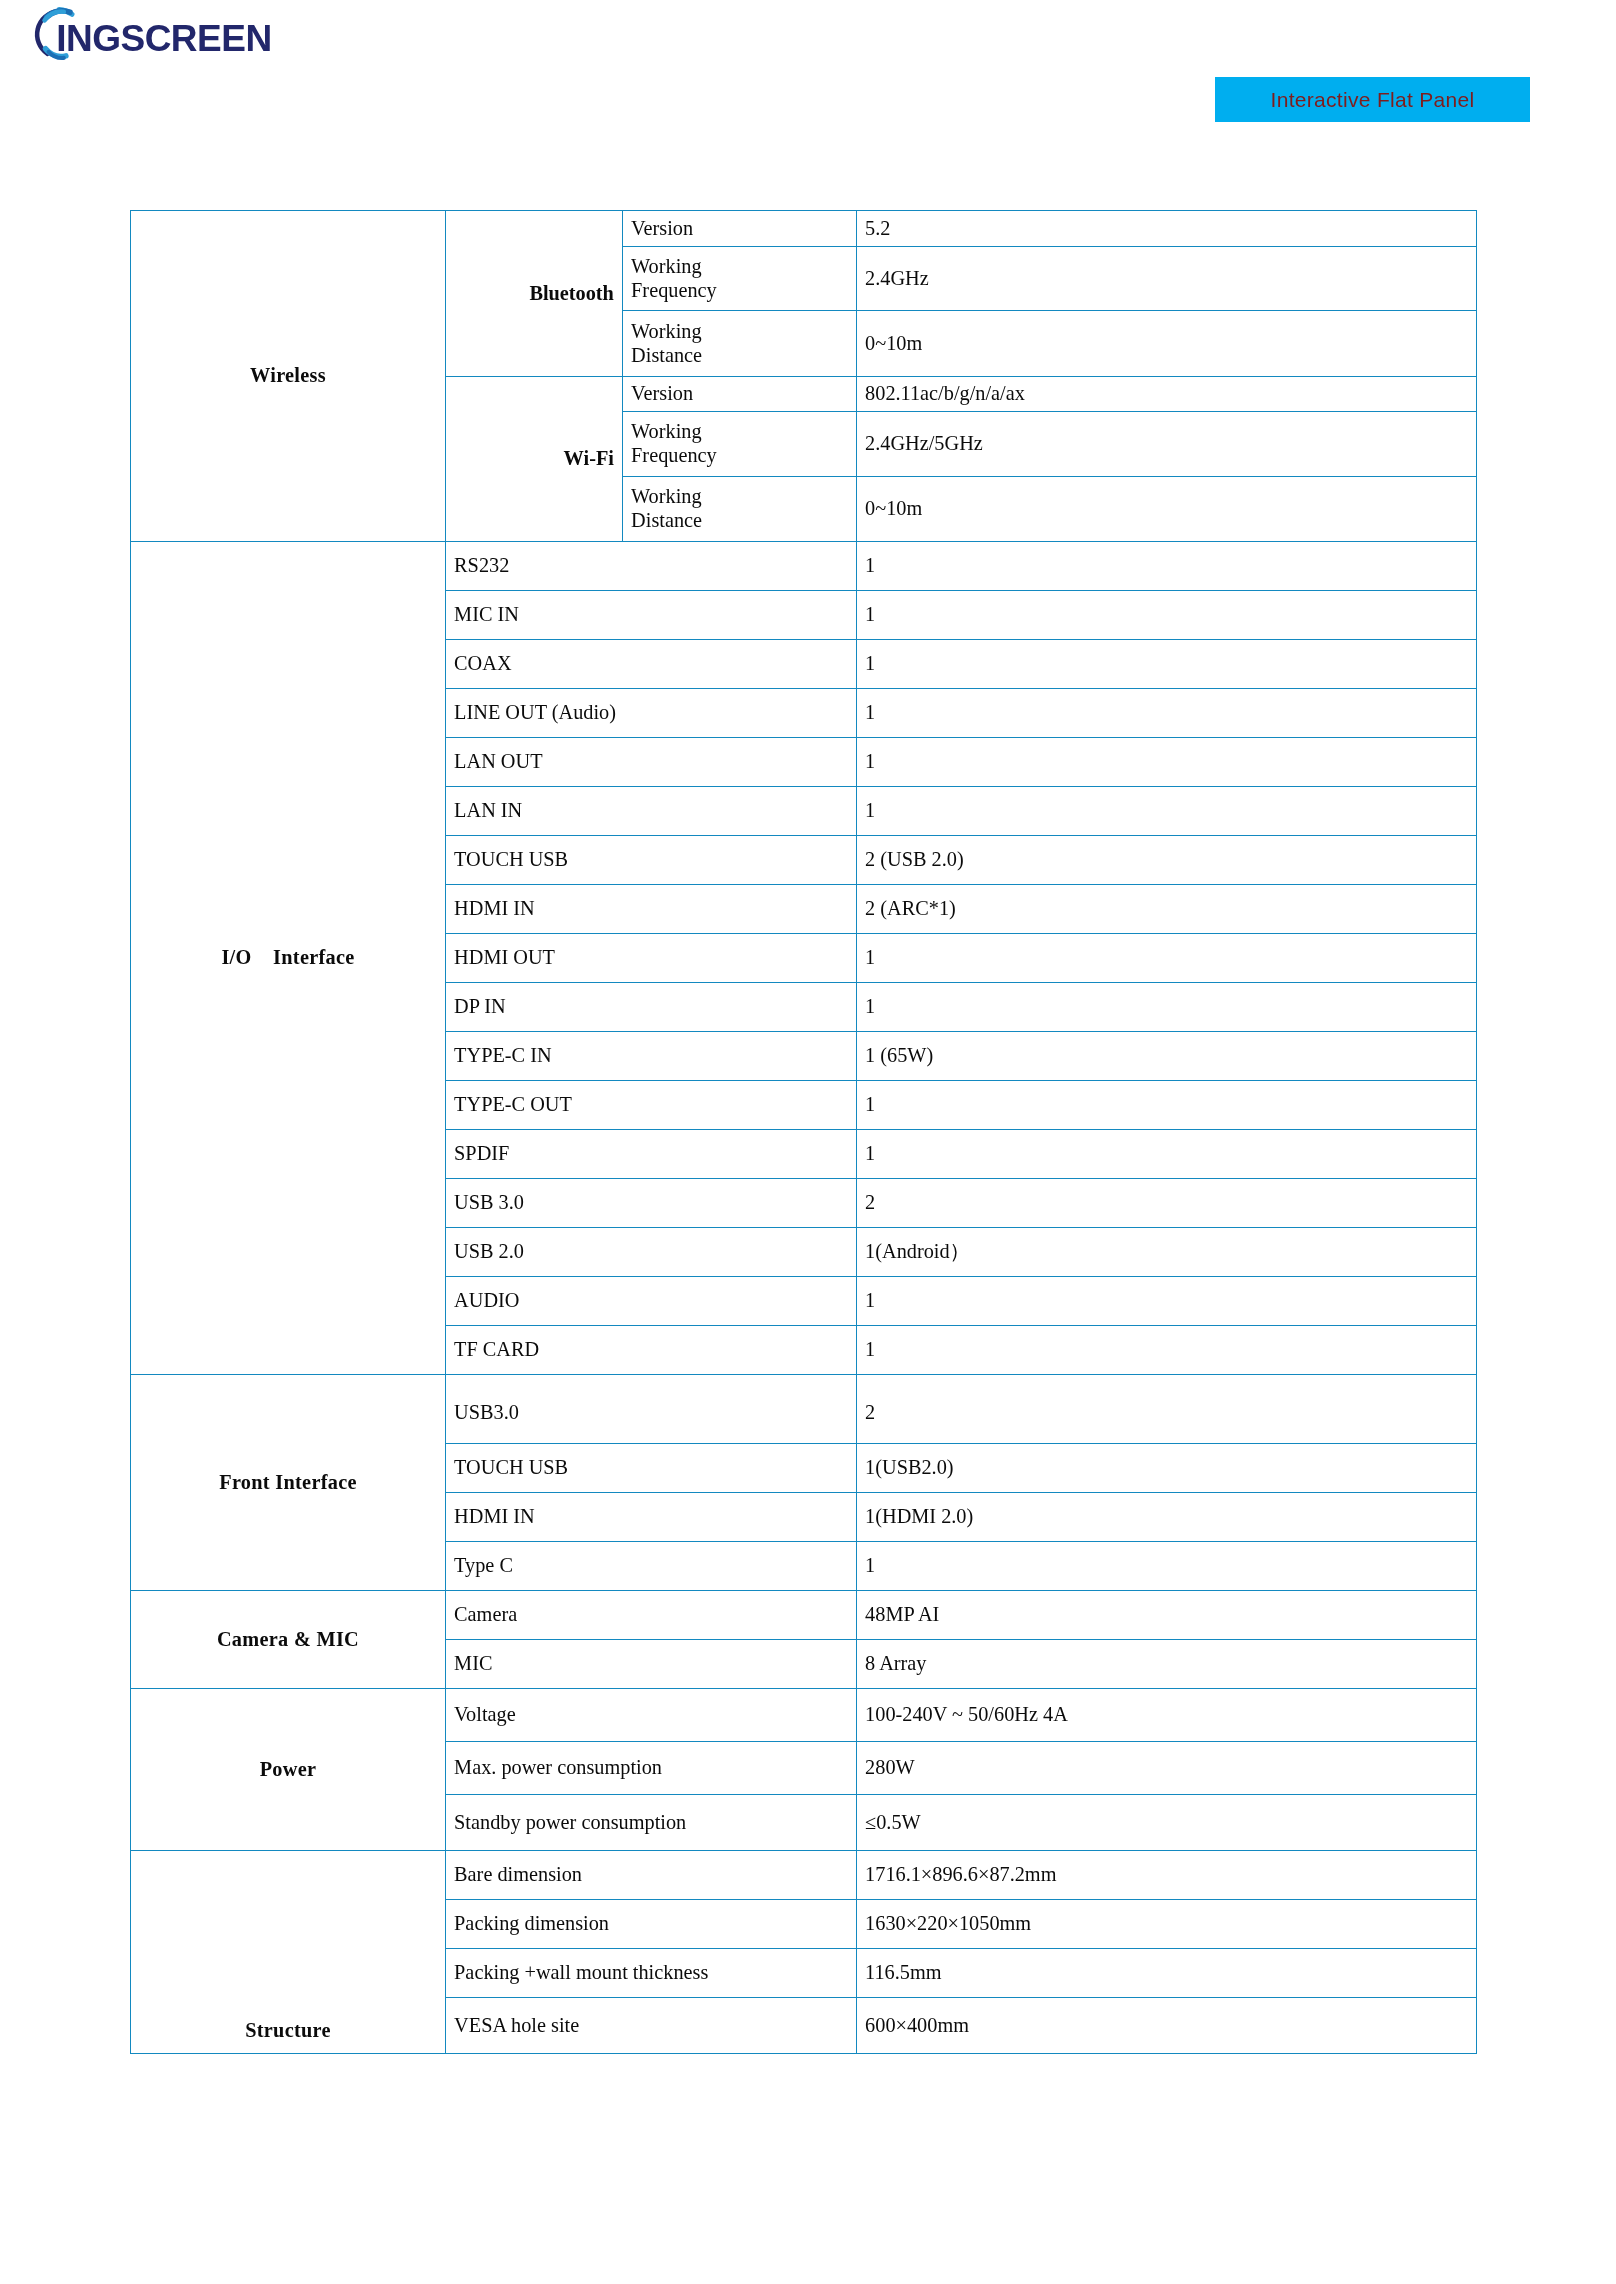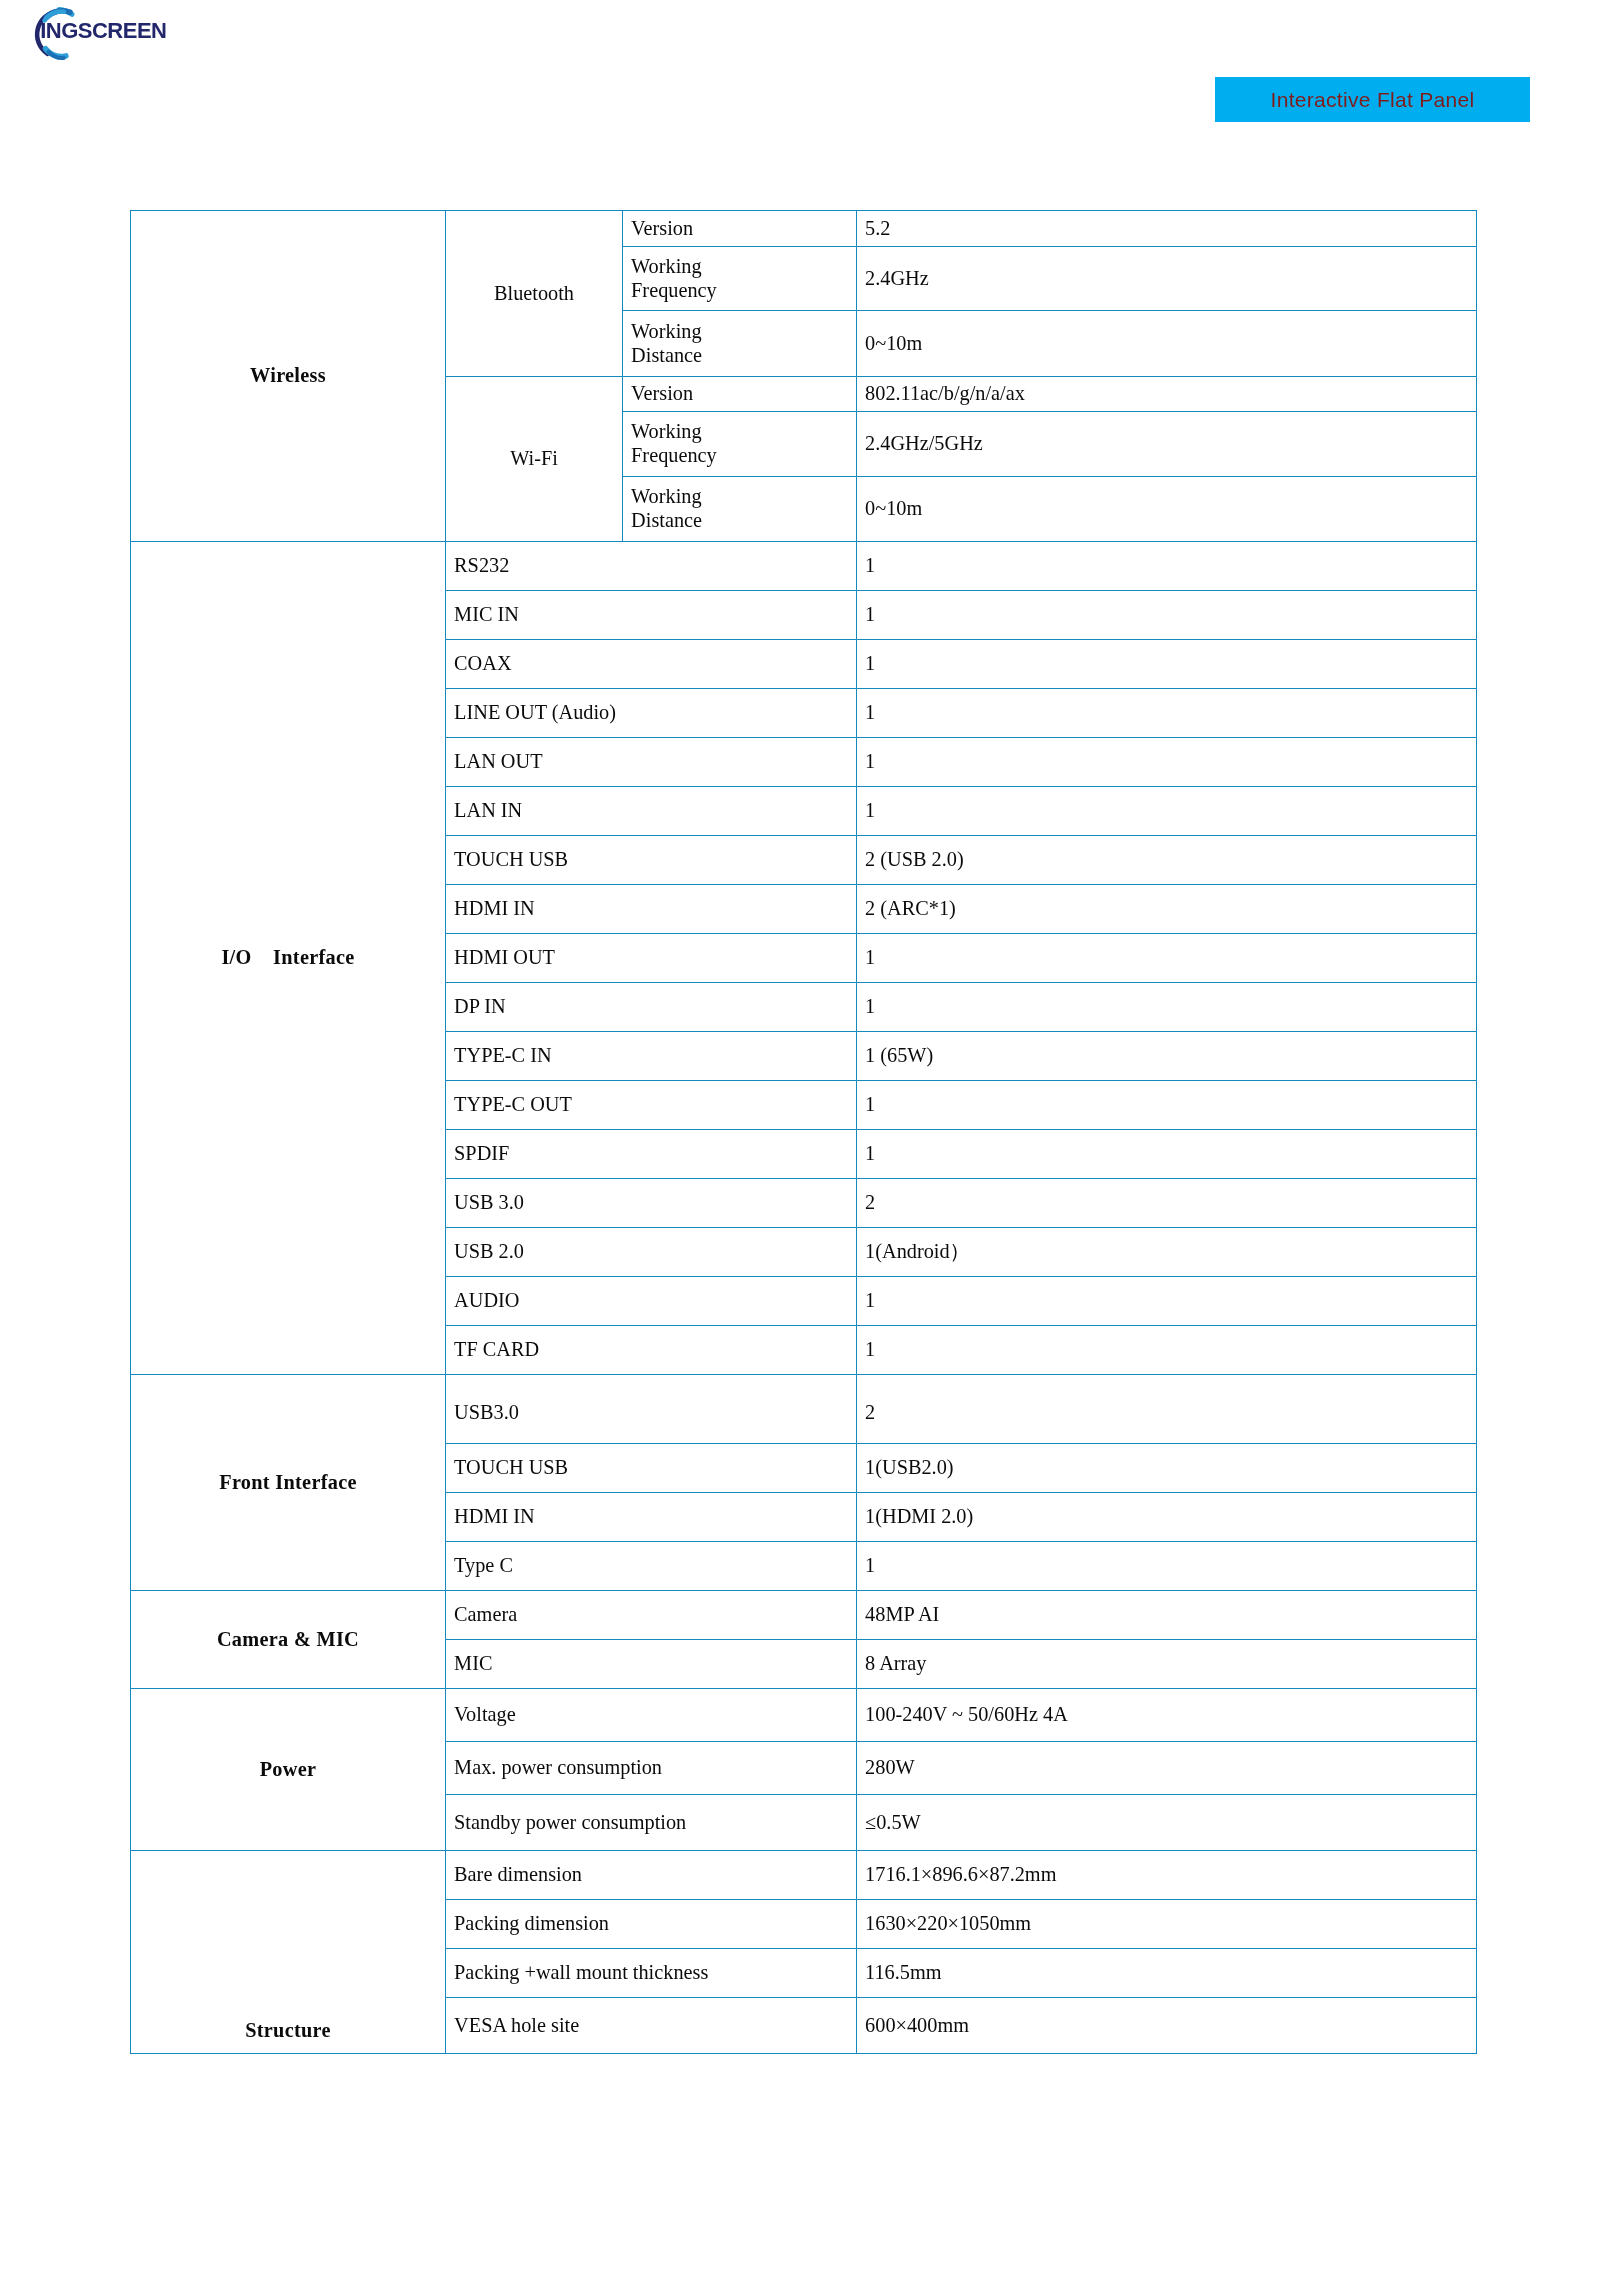--- a/index.html
+++ b/index.html
@@ -11,23 +11,23 @@
     position: relative;
     overflow: hidden;
   }
 
   
   #header { position:absolute; top:0; left:0; width:1616px; height:153px; }
 
   #logo { position:absolute; left:11.2px; top:5.1px; width:193px; height:56px; }
   #logo svg { display:block; }
   #logo-text {
-    position:absolute; left:29px; top:13.2px;
+    position:absolute; left:45px; top:13.2px;
     font-family:"Liberation Sans","DejaVu Sans",sans-serif;
-    font-weight:bold; font-size:22px; letter-spacing:-0.5px;
+    font-weight:bold; font-size:37px; letter-spacing:-0.5px;
     color:#22276b; white-space:nowrap;
   }
 
   #badge {
     position:absolute; left:1215px; top:77px;
     width:315px; height:45px;
     background:#00AEEF;
     display:flex; align-items:center; justify-content:center;
   }
   #badge-label {
@@ -55,21 +55,21 @@
   }
 
   td.section-label {
     text-align:center;
     color:#00AEEF;
     font-weight:bold;
     font-size:22px;
     letter-spacing:0.3px;
     white-space:pre;
   }
-  td.grp { text-align:center; font-size:20.3px; }
+  td.grp { text-align:right; font-size:20.3px;font-weight:bold; }
   td.key { text-align:left; }
   td.val { text-align:left; }
   td.top { vertical-align:top; padding-top:3.1px; }
   td.k2 { text-align:left; line-height:1.05; }
   td.k2loose { text-align:left; line-height:1.62; }
 
   .colA { width:315px; }
   .colB { width:177px; }
   .colC { width:234px; }
   .colD { width:620px; }

